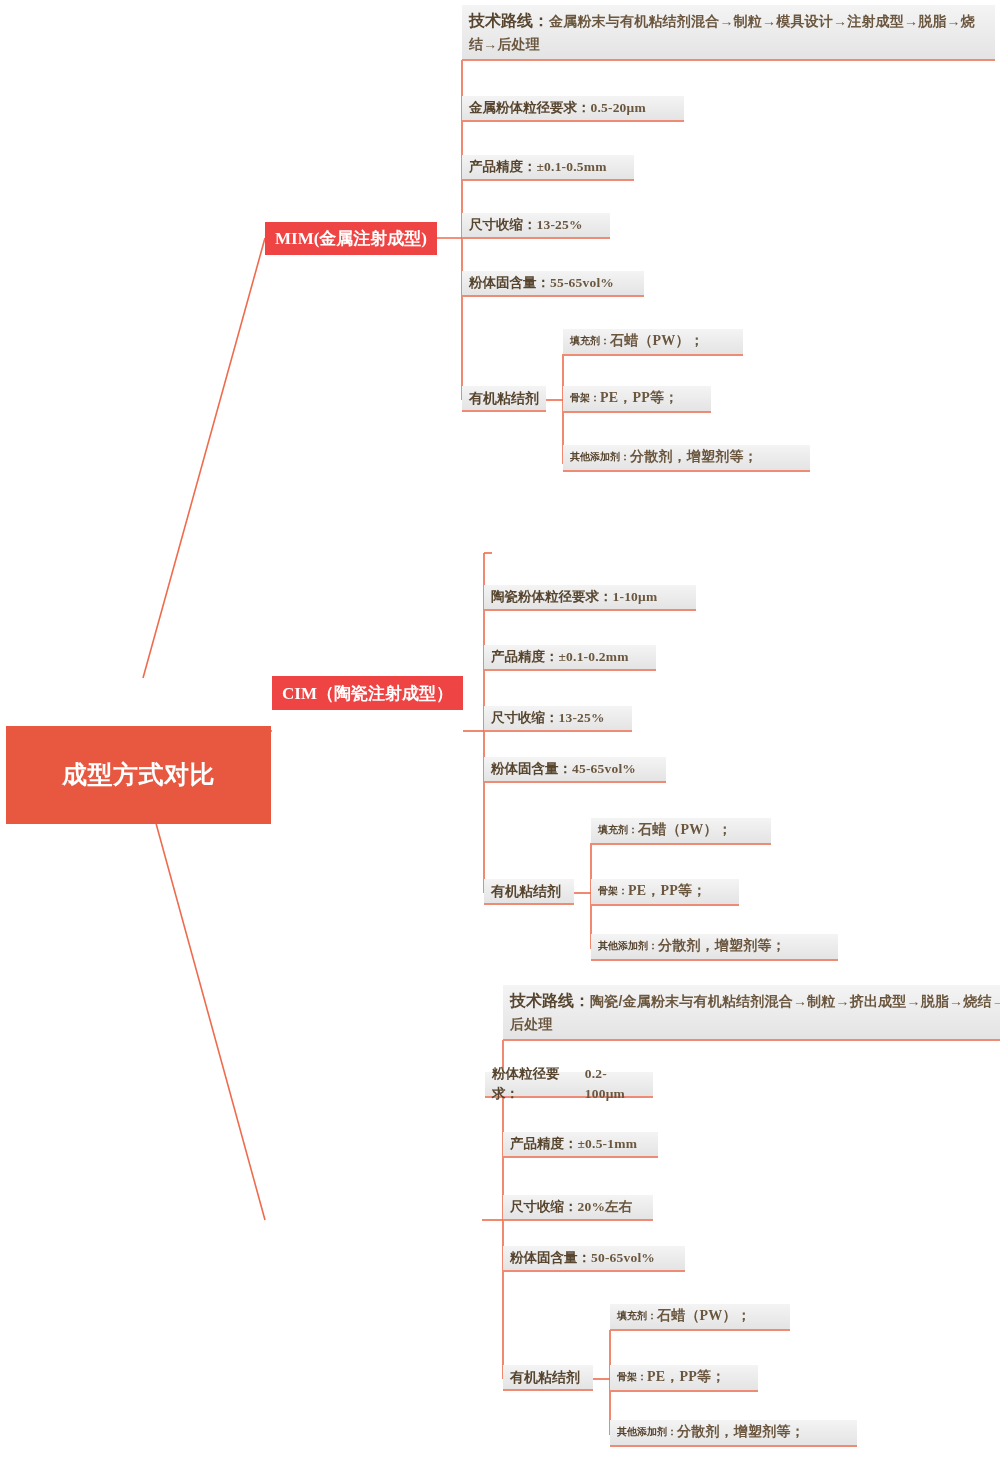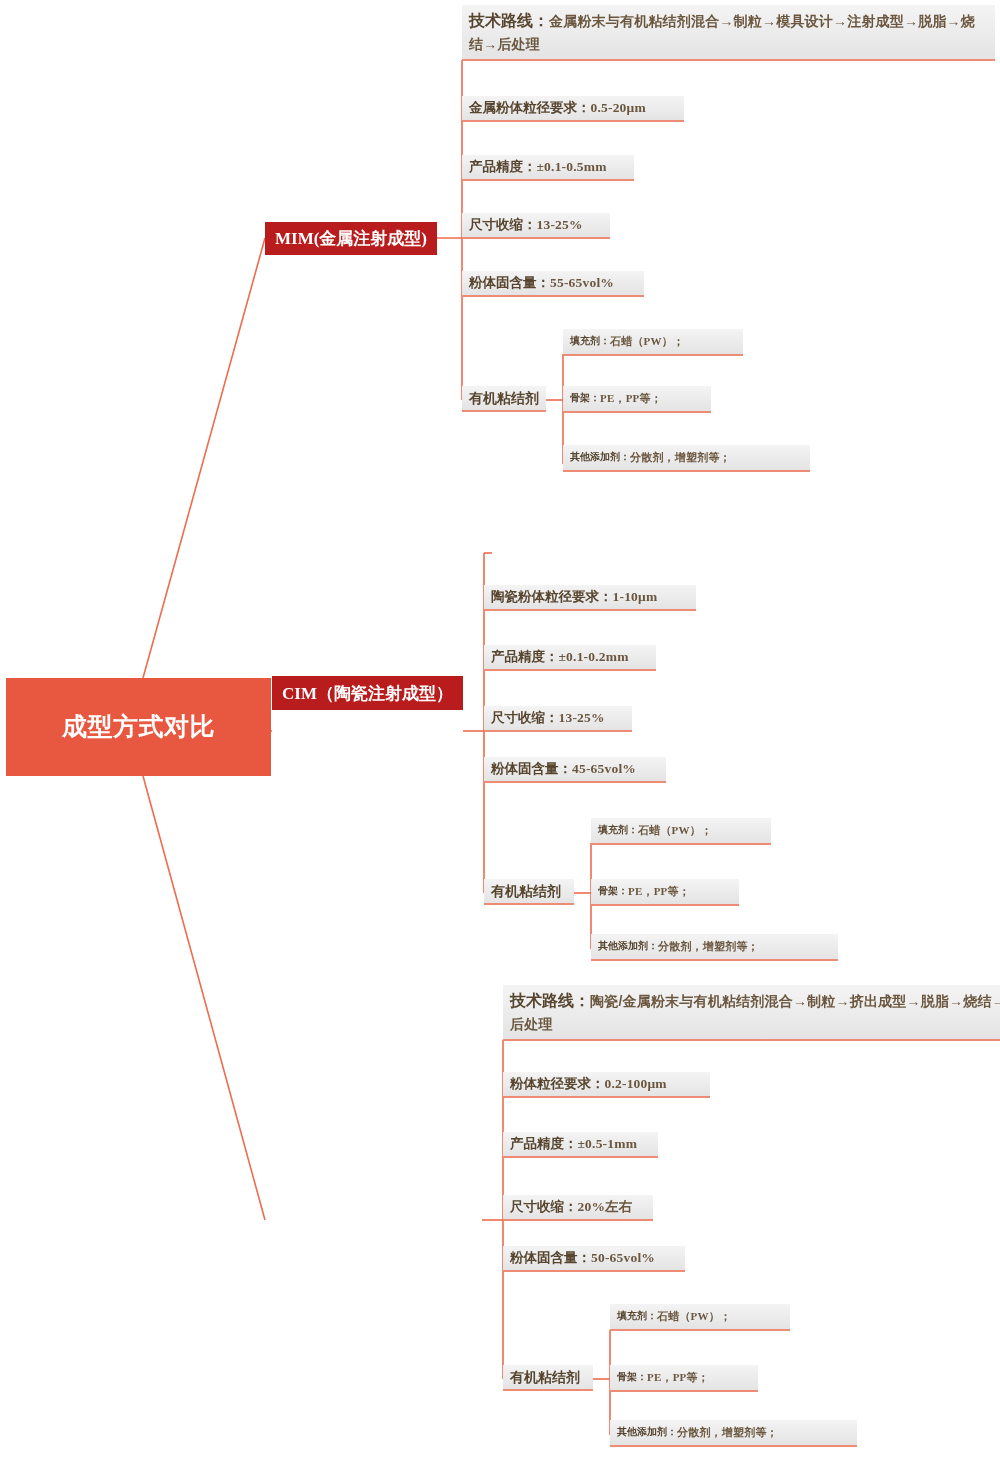--- a/index.html
+++ b/index.html
@@ -28,27 +28,28 @@
     flex-direction:column;
     align-items:center;
     justify-content:center;
     font-weight:bold;
     font-size:25px;
     line-height:1.25;
     letter-spacing:0.5px;
     text-align:center;
     box-sizing:border-box;
     padding:6px 1px;
+    margin-top:48px;
   }
   .root-node .ln{display:block;white-space:nowrap;}
 
   
   .branch-node{
     position:absolute;
-    background:#b91c1c;
+    background:#ef4444;
     color:#ffffff;
     font-weight:bold;
     font-size:17px;
     display:flex;
     align-items:center;
     justify-content:center;
     box-sizing:border-box;
     padding:4px 8px;
     white-space:nowrap;
     font-family:"Liberation Serif","DejaVu Serif",serif;
@@ -84,21 +85,21 @@
     line-height:1.55;
   }
   .leaf.wrap .lbl{font-size:16px;}
   .leaf.plain{
     font-family:"Liberation Sans","DejaVu Sans",sans-serif;
     font-weight:bold;
     color:#57452F;
     font-size:14px;
   }
   .leaf.sub .lbl{font-size:10px;}
-  .leaf.sub .val{font-size:11px;}
+  .leaf.sub .val{font-size:14px;}
 </style>
 </head>
 <body>
 
 <div id="canvas">
 
   <svg class="links" viewBox="0 0 1000 1463">
     <g fill="none" stroke="#EE6B4D" stroke-width="1.6">
 
       <path d="M 143 678 L 265 238"></path>
@@ -247,21 +248,21 @@
   <div class="leaf sub" style="left:591px; top:934px; width:247px; height:27px;">
     <span class="lbl">其他添加剂：</span>
       <span class="val">分散剂，增塑剂等；</span>
   </div>
 
 
   <div class="leaf wrap" style="left:503px; top:985px; width:512px; height:56px;">
     <span class="lbl">技术路线：</span><span class="val" style="font-family:'Liberation Sans','DejaVu Sans',sans-serif;font-size:14px;">陶瓷/金属粉末与有机粘结剂混合→制粒→挤出成型→脱脂→烧结→后处理</span>
   </div>
 
-  <div class="leaf" style="left:503px; top:1072px; width:207px; height:26px;">
+  <div class="leaf" style="left:485px; top:1072px; width:168px; height:26px;">
     <span class="lbl">粉体粒径要求：</span>
       <span class="val">0.2-100μm</span>
   </div>
 
   <div class="leaf" style="left:503px; top:1132px; width:155px; height:26px;">
     <span class="lbl">产品精度：</span>
       <span class="val">±0.5-1mm</span>
   </div>
 
   <div class="leaf" style="left:503px; top:1195px; width:150px; height:26px;">

